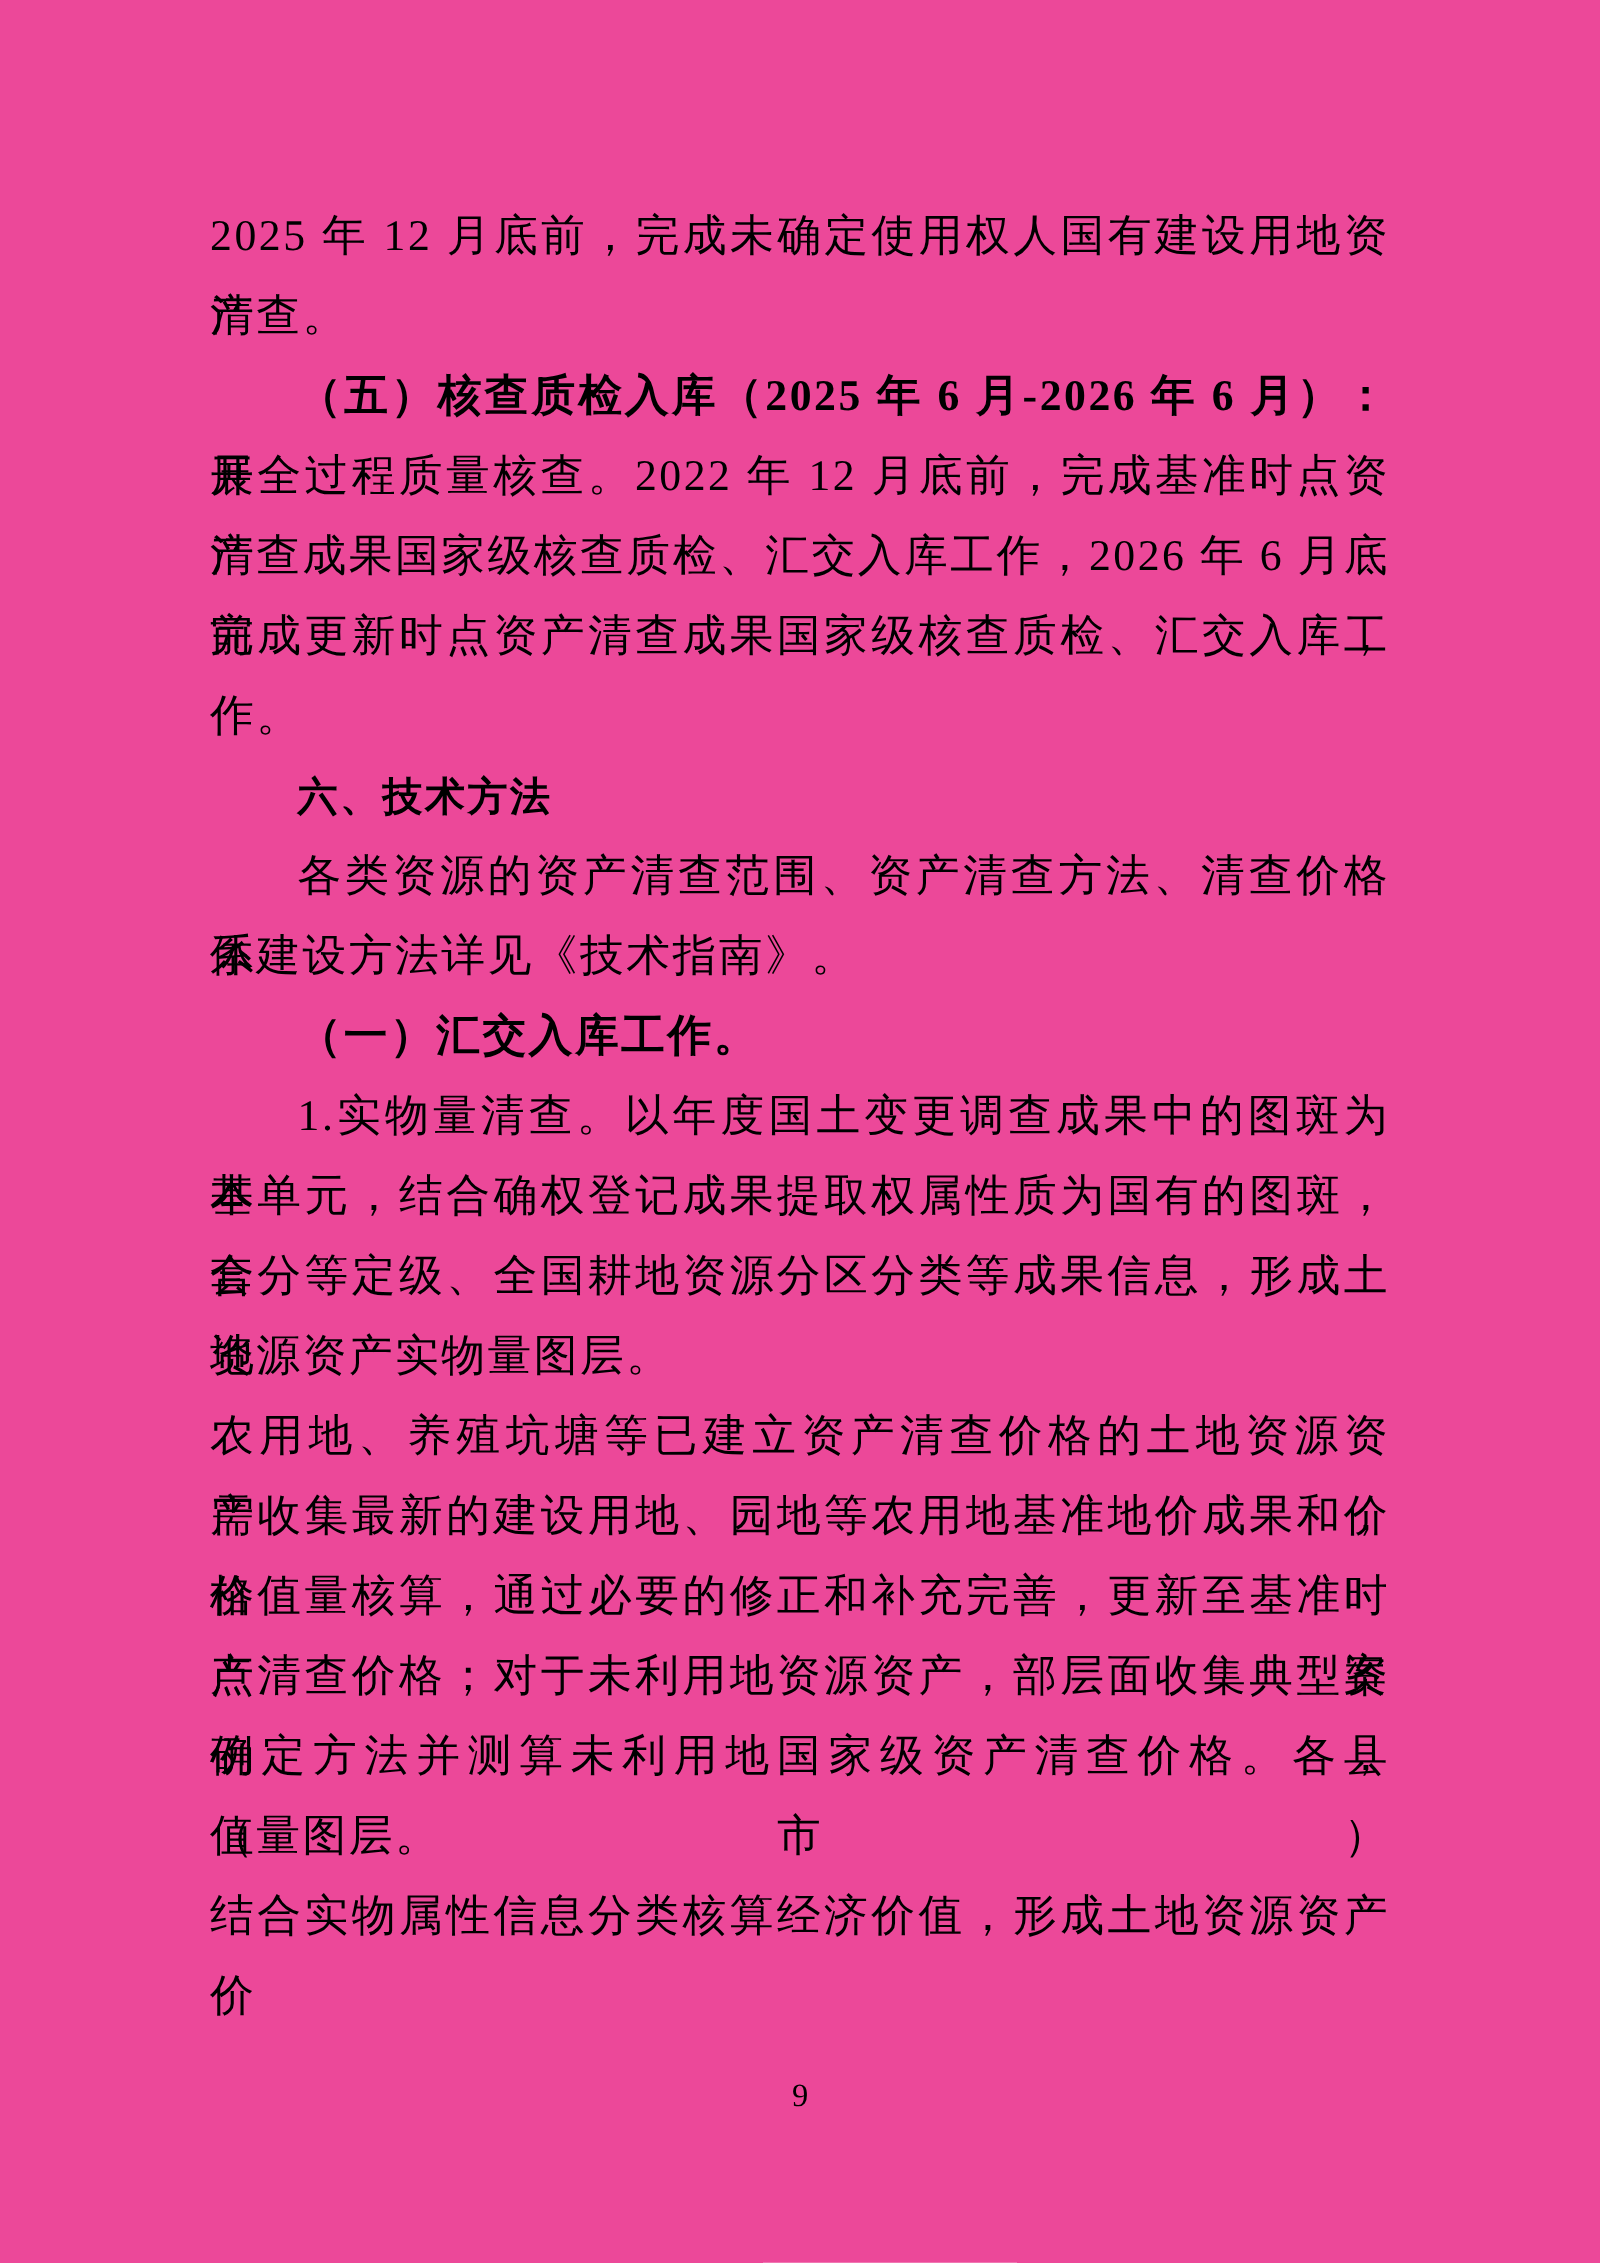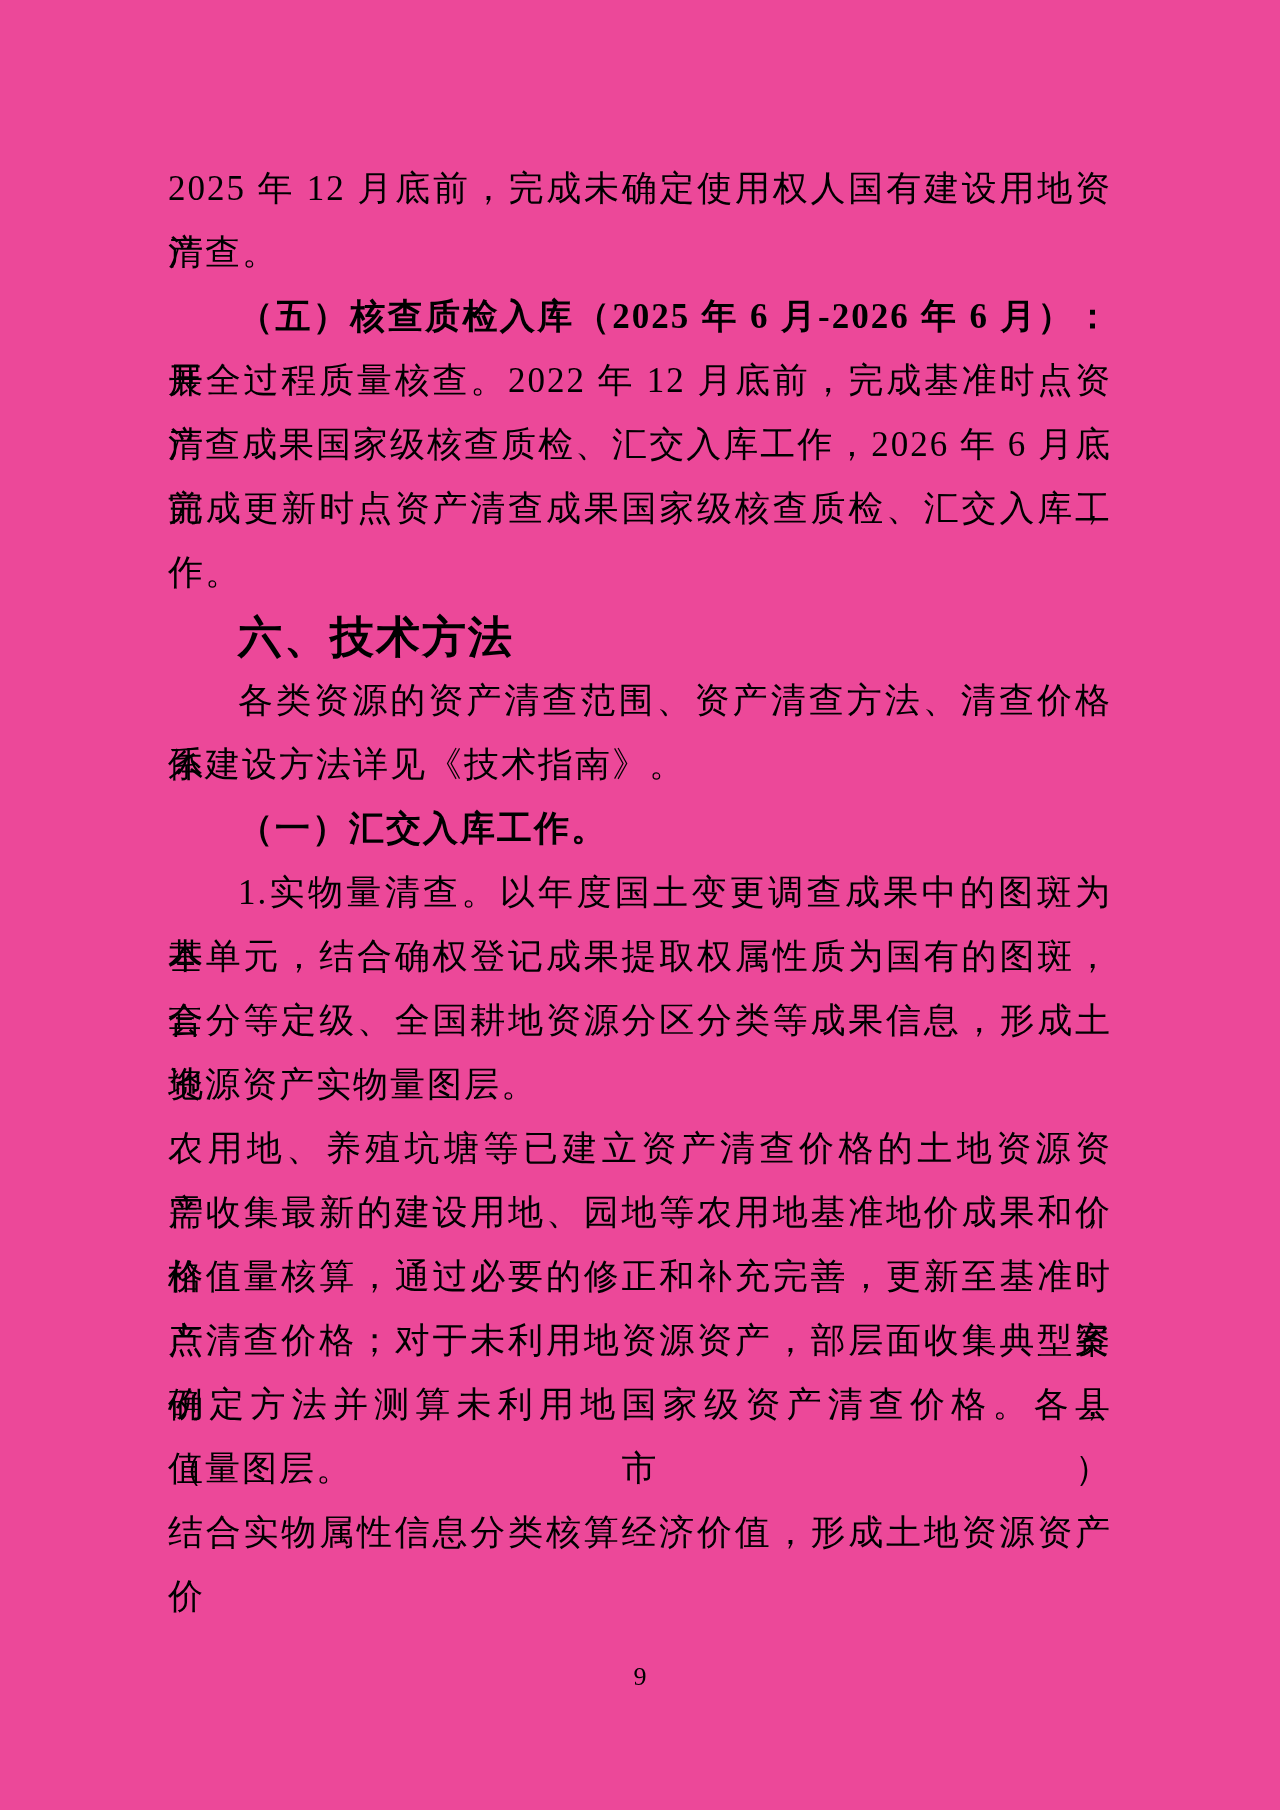--- a/index.html
+++ b/index.html
@@ -35,21 +35,21 @@
     text-align-last: justify;
   }
   
   .ind {
     text-indent: 70px;
   }
   
   .h1 {
     font-family: "Liberation Sans", "DejaVu Sans", sans-serif;
     font-weight: bold;
-    font-size: 44px;
+    font-size: 32px;
   }
   
   .h2 {
     font-weight: bold;
   }
   .b { font-weight: bold; }
   .page-number {
     position: absolute;
     left: 0;
     width: 1280px;

